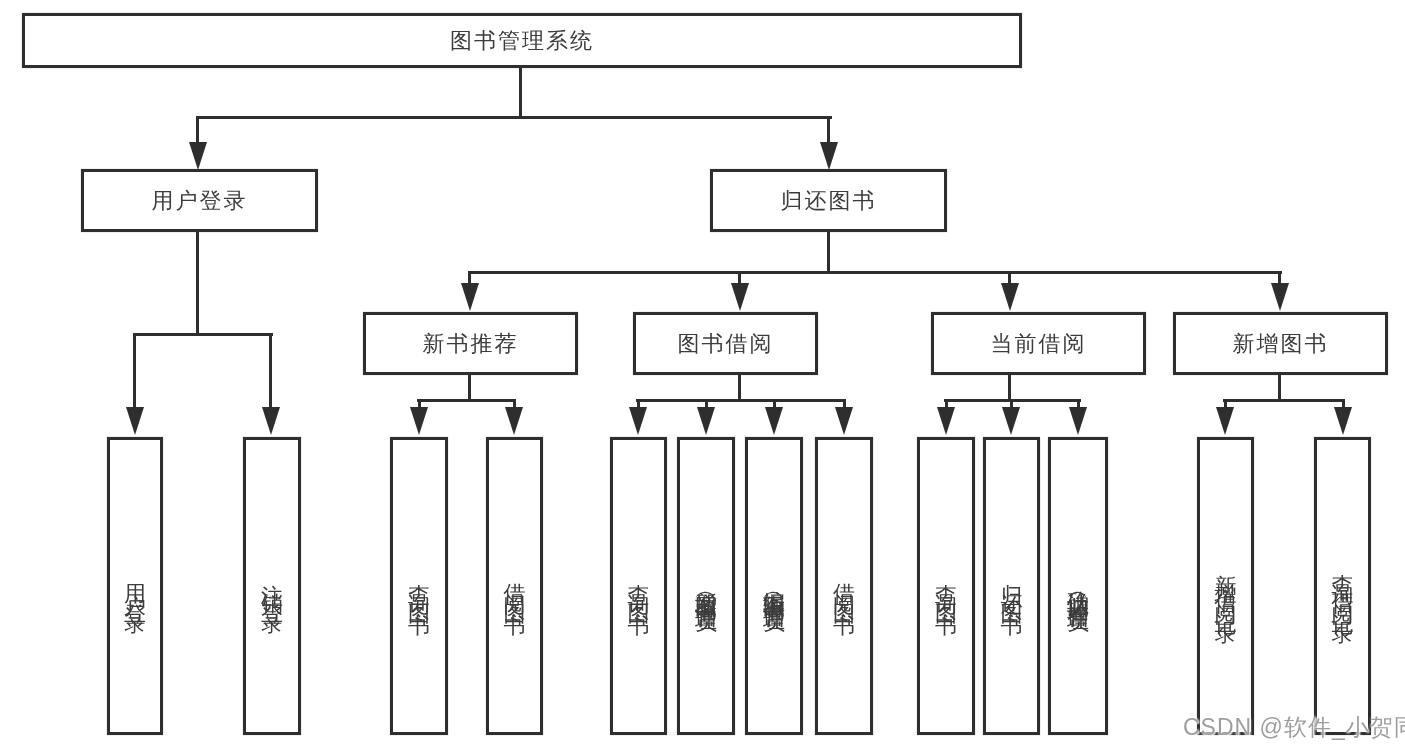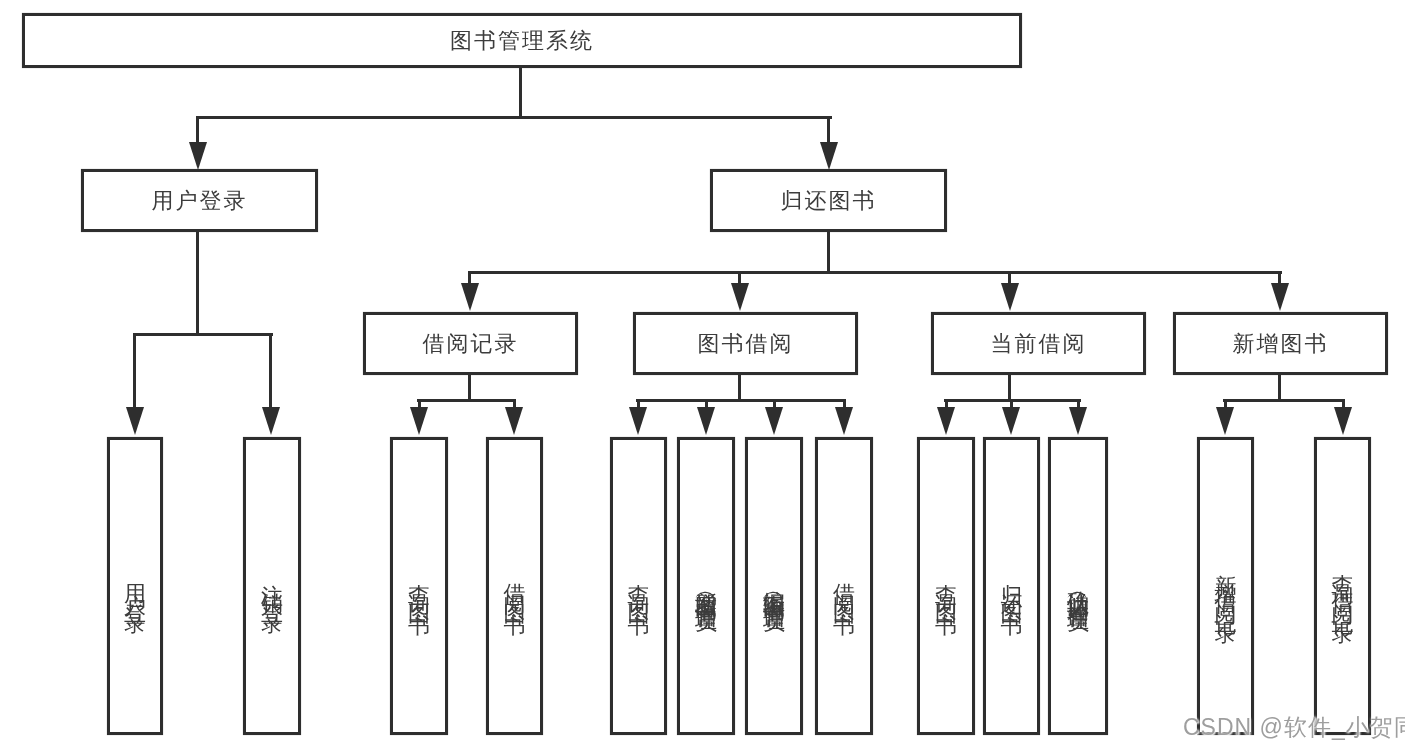--- a/index.html
+++ b/index.html
@@ -95,23 +95,23 @@
   <div class="seg v" style="left:468px;top:271px;height:14px;"></div>
   <div class="arrow" style="left:461px;top:283px;"></div>
   <div class="seg v" style="left:738px;top:271px;height:14px;"></div>
   <div class="arrow" style="left:731px;top:283px;"></div>
   <div class="seg v" style="left:1008px;top:271px;height:14px;"></div>
   <div class="arrow" style="left:1001px;top:283px;"></div>
   <div class="seg v" style="left:1278px;top:271px;height:14px;"></div>
   <div class="arrow" style="left:1271px;top:283px;"></div>
 
   <div class="box" style="left:363px;top:312px;width:215px;height:63px;">
-    <span class="hlabel">借阅记录</span>
+    <span class="hlabel">新书推荐</span>
   </div>
-  <div class="box" style="left:633px;top:312px;width:225px;height:63px;">
+  <div class="box" style="left:633px;top:312px;width:185px;height:63px;">
     <span class="hlabel">图书借阅</span>
   </div>
   <div class="box" style="left:903px;top:312px;width:215px;height:63px;margin-left:28px;">
     <span class="hlabel">当前借阅</span>
   </div>
   <div class="box" style="left:1173px;top:312px;width:215px;height:63px;">
     <span class="hlabel">新增图书</span>
   </div>
 
   <div class="seg v" style="left:468px;top:373px;height:29px;"></div>

